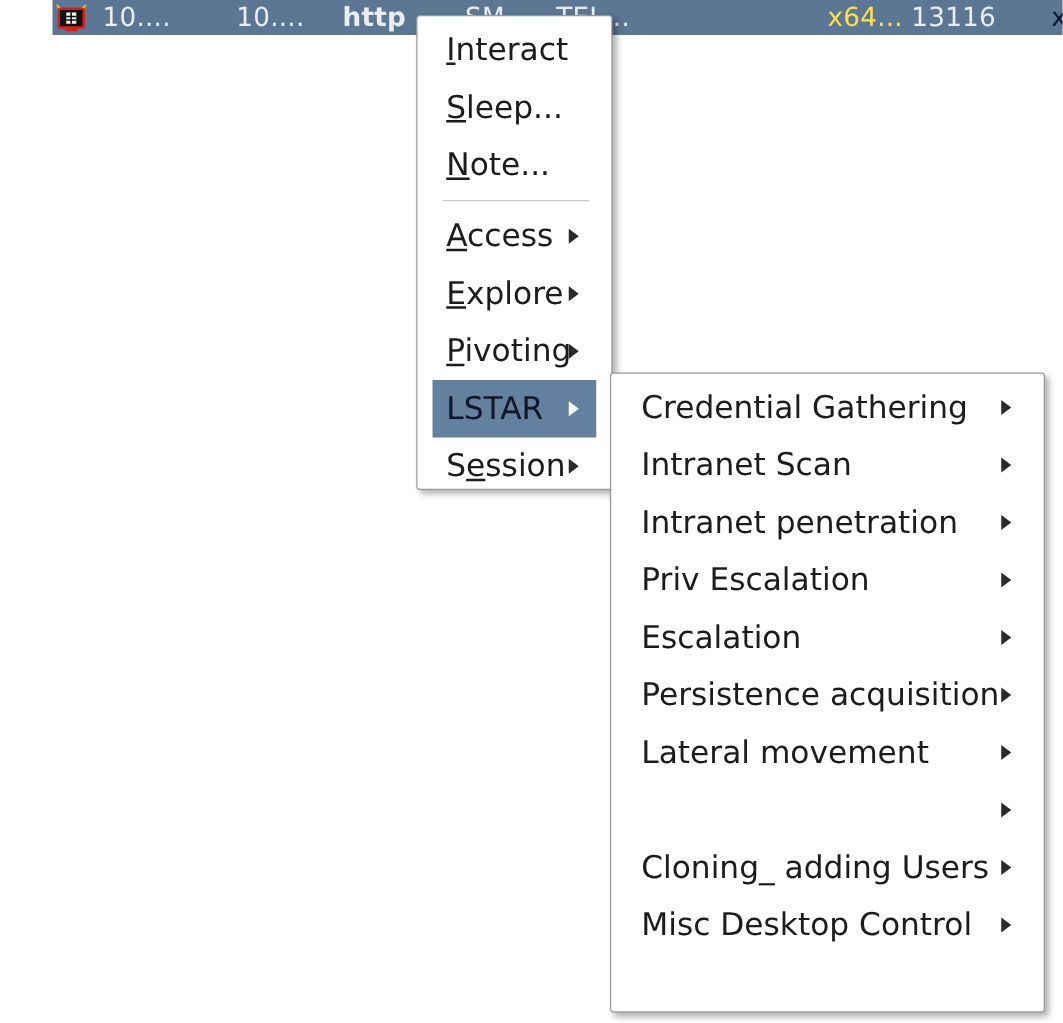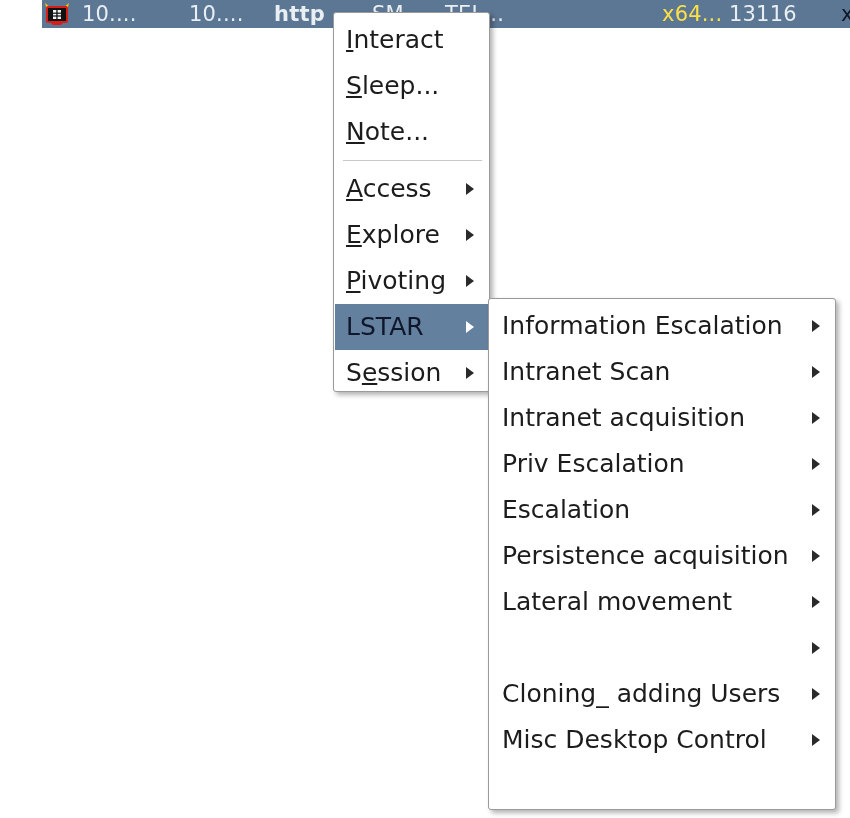--- a/index.html
+++ b/index.html
@@ -47,21 +47,21 @@
   }
 
   
   .menu {
     position: absolute;
     background: #ffffff;
     border: 1px solid #9a9a9a;
     border-radius: 3px;
     box-shadow: 3px 3px 5px rgba(0,0,0,0.30);
     box-sizing: border-box;
-    padding: 4px 1px;
+    padding: 4px 12px;
   }
   .menu-item {
     position: relative;
     box-sizing: border-box;
     height: 46px;
     line-height: 46px;
     color: #1c1c1c;
     font-size: 25px;
     white-space: nowrap;
     cursor: default;
@@ -186,31 +186,31 @@
 
   <div class="menu-item">
     <span class="label">S<span class="mn">e</span><span>ssion</span></span>
     <span class="arrow"></span>
   </div>
 </div>
 
 <div class="menu" id="lstar-submenu">
 
   <div class="menu-item">
-    <span class="label">Information Escalation</span>
+    <span class="label">Credential Gathering</span>
     <span class="arrow"></span>
   </div>
 
   <div class="menu-item">
     <span class="label">Intranet Scan</span>
     <span class="arrow"></span>
   </div>
 
   <div class="menu-item">
-    <span class="label">Intranet acquisition</span>
+    <span class="label">Intranet penetration</span>
     <span class="arrow"></span>
   </div>
 
   <div class="menu-item">
     <span class="label">Priv Escalation</span>
     <span class="arrow"></span>
   </div>
 
   <div class="menu-item">
     <span class="label">Escalation</span>

